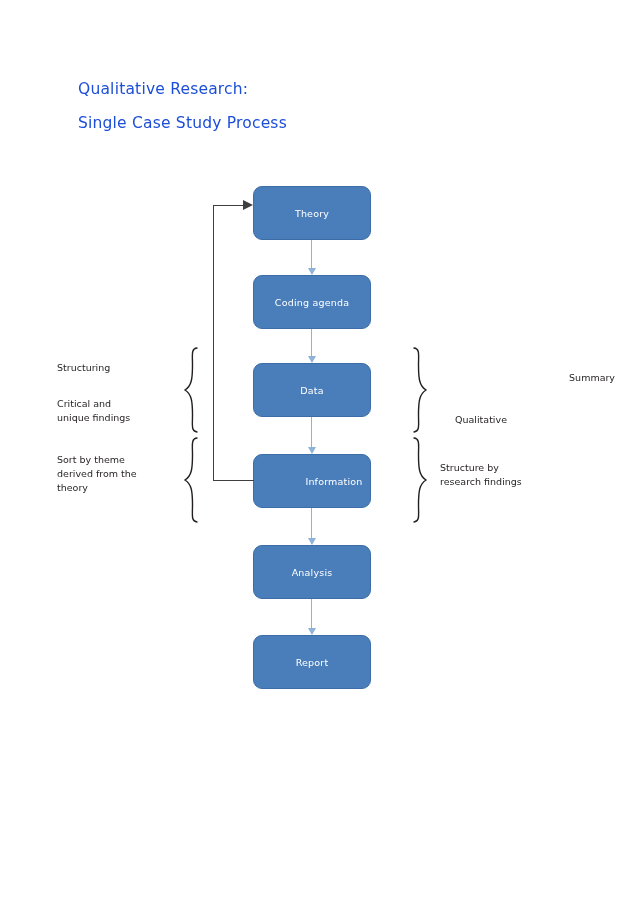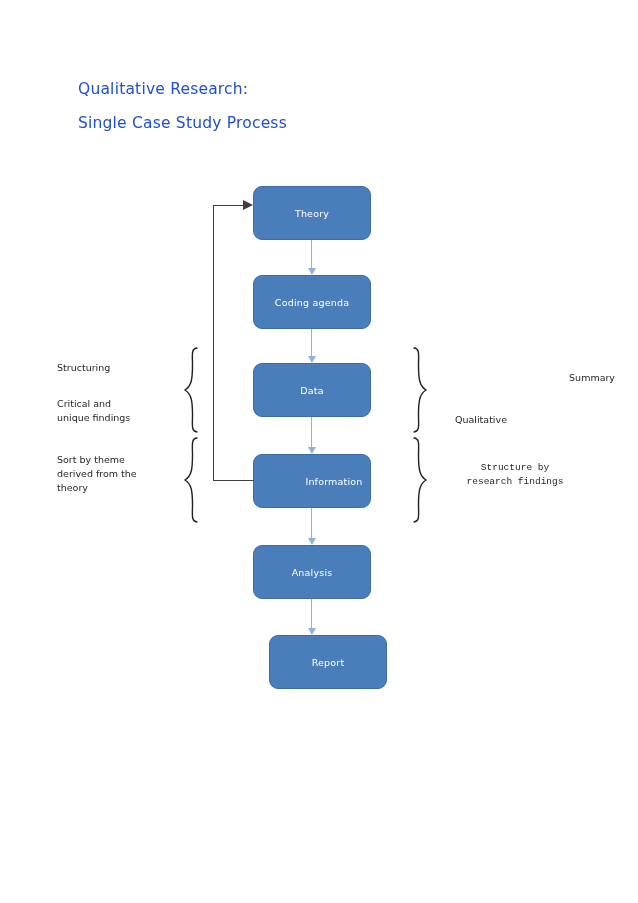--- a/index.html
+++ b/index.html
@@ -61,21 +61,21 @@
     font-size: 9.5px;
     letter-spacing: 0.2px;
     text-align: center;
   }
 
   .node-theory      { top: 186px; }
   .node-coding      { top: 275px; }
   .node-data        { top: 363px; }
   .node-information { top: 454px; padding-left: 44px; }
   .node-analysis    { top: 545px; }
-  .node-report      { top: 635px; margin-left: 16px; }
+  .node-report      { top: 635px; }
 
   
   .connector {
     position: absolute;
     left: 311px;
     width: 1px;
     background: #8db3d9;
   }
   .connector::after {
     content: "";
@@ -149,24 +149,23 @@
     font-size: 9.5px;
     line-height: 14px;
     color: #231f20;
   }
   .annot-left {
     text-align: left;
     width: 140px;
     left: 57px;
   }
   .annot-right {
-    text-align: center;
+    text-align: left;
     left: 440px;
     width: 150px;
-    font-family: Liberation Mono, monospace;
   }
 
   .lbl-structuring { top: 361px; }
   .lbl-critical    { top: 397px; }
   .lbl-sorttheme   { top: 453px; }
 
   .lbl-summary    { top: 371px; text-align: right; left: 455px; width: 160px; }
   .lbl-explication{ top: 413px; text-align: left; left: 455px; width: 160px; }
   .lbl-structureby{ top: 461px; }
 </style>

